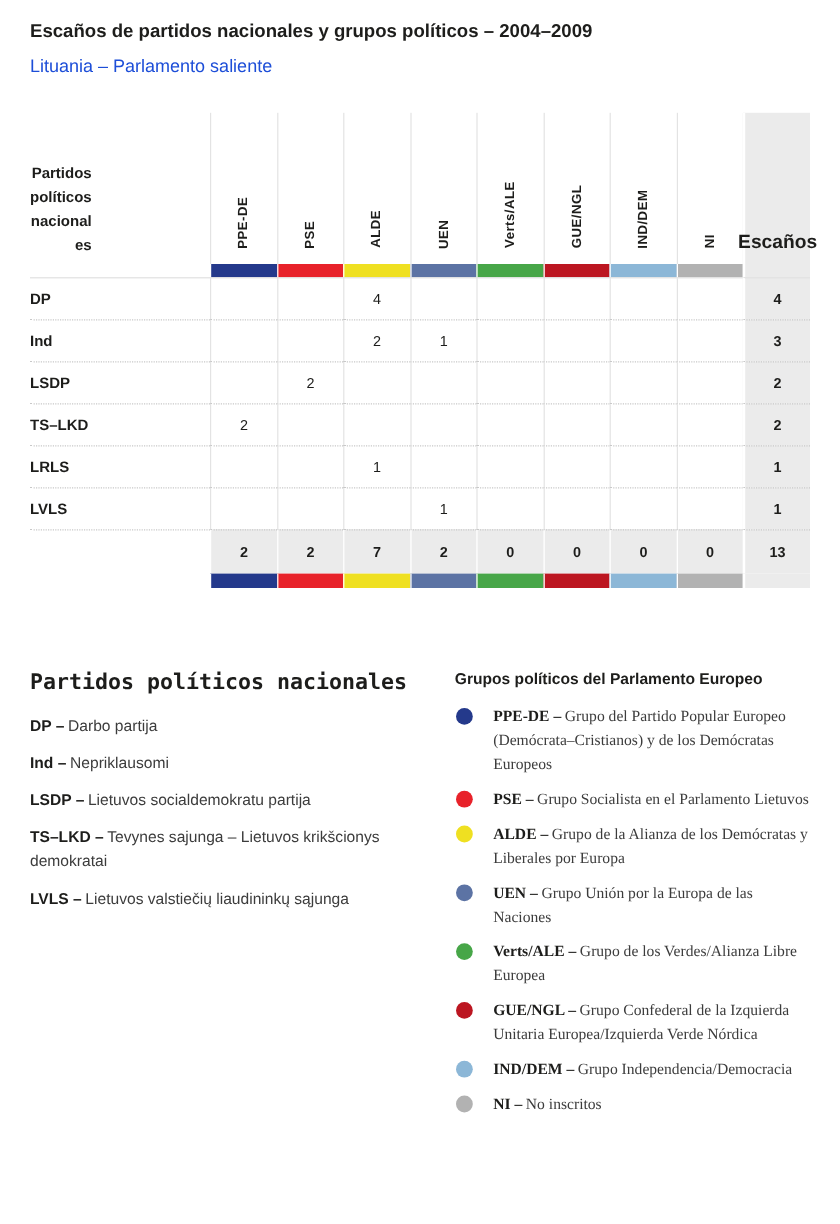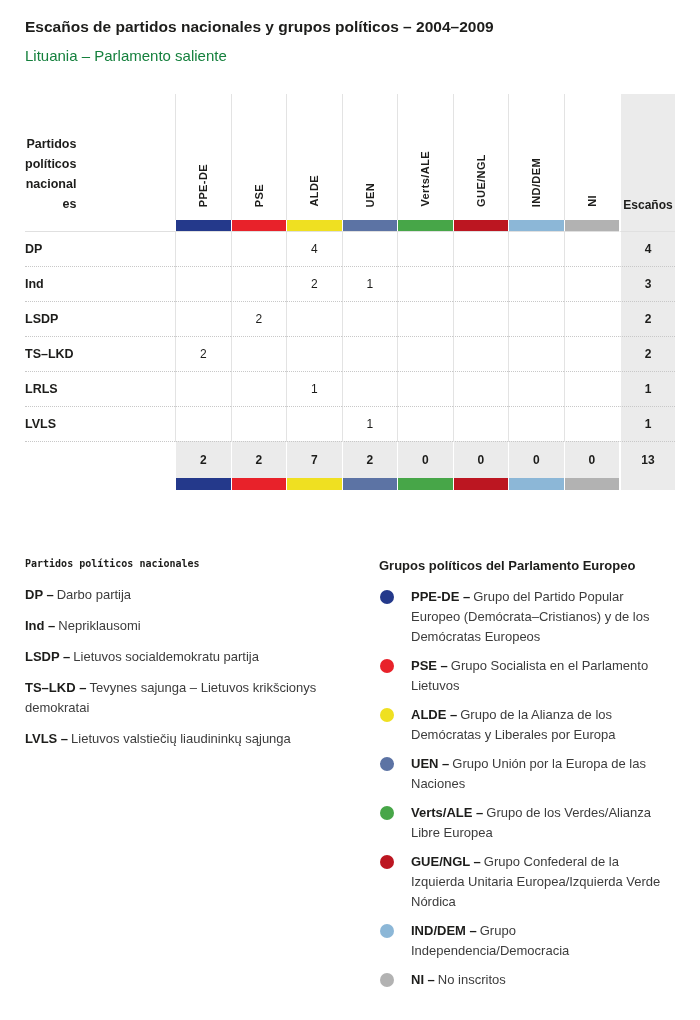--- a/index.html
+++ b/index.html
@@ -1,49 +1,49 @@
 <!DOCTYPE html>
 <html><head>
 <meta charset="utf-8">
 <style>
   * { margin:0; padding:0; box-sizing:border-box; }
   html,body { width:700px; background:#fff; font-family:"Liberation Sans","DejaVu Sans",sans-serif; color:#1d1d1b; }
   .page { width:700px; height:1020px; padding:18px 25px 0 25px; overflow:hidden; }
 
   .title { font-size:15.5px; font-weight:bold; color:#1d1d1b; }
-  .subtitle { margin-top:11px; font-size:15px; font-weight:normal; color:#15803d; }
+  .subtitle { margin-top:11px; font-size:15px; font-weight:normal; color:#1d4ed8; }
 
   
   .seat-table { margin-top:30px; width:650px; display:grid;
     grid-template-columns:150px repeat(8, 1fr) 56px;
     grid-template-rows:126px 11px repeat(6, 35px) 37px 12px;text-align:right; }
   .t-row { display:contents; }
   .cell { display:flex; align-items:center; justify-content:center; font-size:12px; }
   .gcol { border-left:1px solid #e3e3e3; }
   .lab  { justify-content:flex-start; font-weight:bold; font-size:12.5px; }
   .seatcol { background:#ebebeb; border-left:2px solid #fff; font-weight:bold; }
   .corner { align-items:flex-end; white-space:pre-line; line-height:20px; font-size:12.5px; font-weight:bold; padding-bottom:6px; }
   .headcell { align-items:flex-end; padding-bottom:13px; }
   .vlabel { writing-mode:vertical-rl; transform:rotate(180deg); font-weight:bold; font-size:11px; letter-spacing:0.4px; }
-  .seatshead { align-items:flex-end; padding-bottom:8px; font-size:12px; }
+  .seatshead { align-items:flex-end; padding-bottom:8px; font-size:16px; }
   .barcell { border-left:1px solid #fff; }
   .body-first .cell { border-top:1px solid #e0e0e0; }
   .body-next  .cell { border-top:1px dotted #c8c8c8; }
   .totrow .cell { border-top:1px dotted #c8c8c8; }
   .totcell { background:#ebebeb; font-weight:bold; border-left:1px solid #fff; }
 
   
   .legends { display:flex; margin-top:68px; width:650px; }
   .pl { width:330px; margin-right:24px; }
-  .pl-title { font-family:"DejaVu Sans Mono","Liberation Mono",monospace; font-size:10px; font-weight:bold; margin-bottom:16px; }
+  .pl-title { font-family:"DejaVu Sans Mono","Liberation Mono",monospace; font-size:18px; font-weight:bold; margin-bottom:16px; }
   .pl-item { font-size:13px; line-height:20px; margin-bottom:11px; color:#3c3c3c; }
   .pl-item b { color:#1d1d1b; margin-right:3px; }
   .gl { flex:1; }
   .gl-title { font-size:13px; font-weight:bold; margin-bottom:14px; }
-  .gl-item { display:flex; margin-bottom:9px; }
+  .gl-item { display:flex; margin-bottom:9px;font-family:Liberation Serif, serif; }
   .gl-dot { width:14px; height:14px; border-radius:50%; flex:0 0 14px; margin:3px 17px 0 1px; }
   .gl-text { font-size:13px; line-height:20px; color:#3c3c3c; }
   .gl-text b { color:#1d1d1b; margin-right:3px; }
 </style>
 </head>
 <body>
 
 <div class="page">
 
   <div class="title">Escaños de partidos nacionales y grupos políticos – 2004–2009</div>

